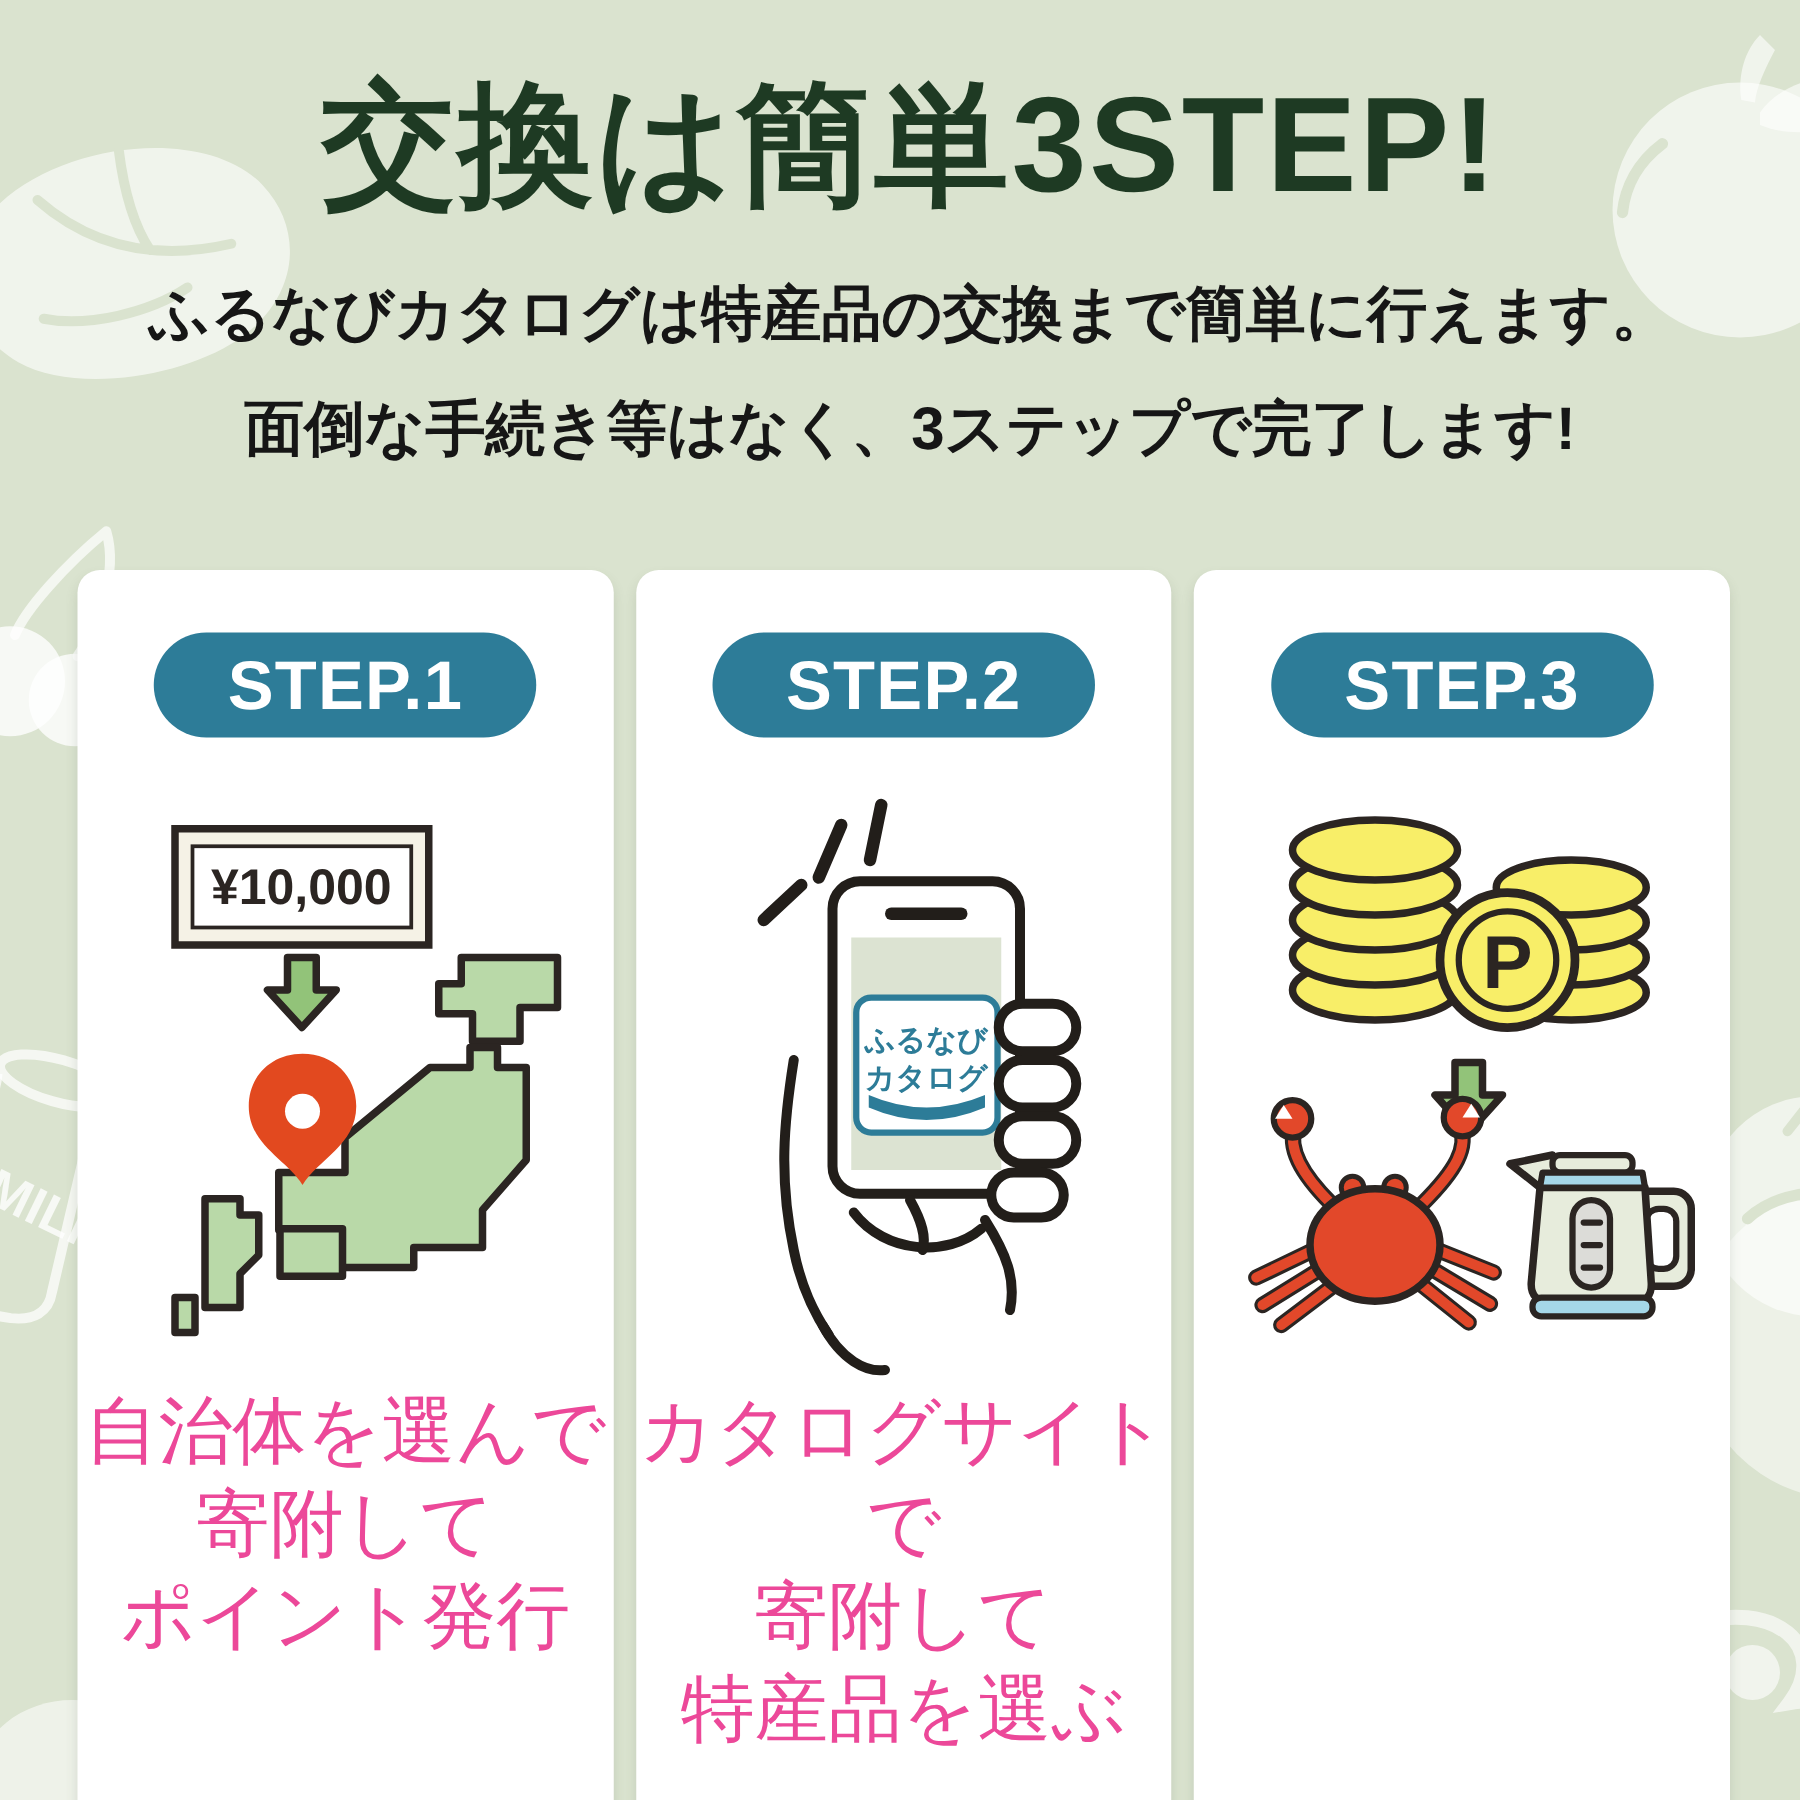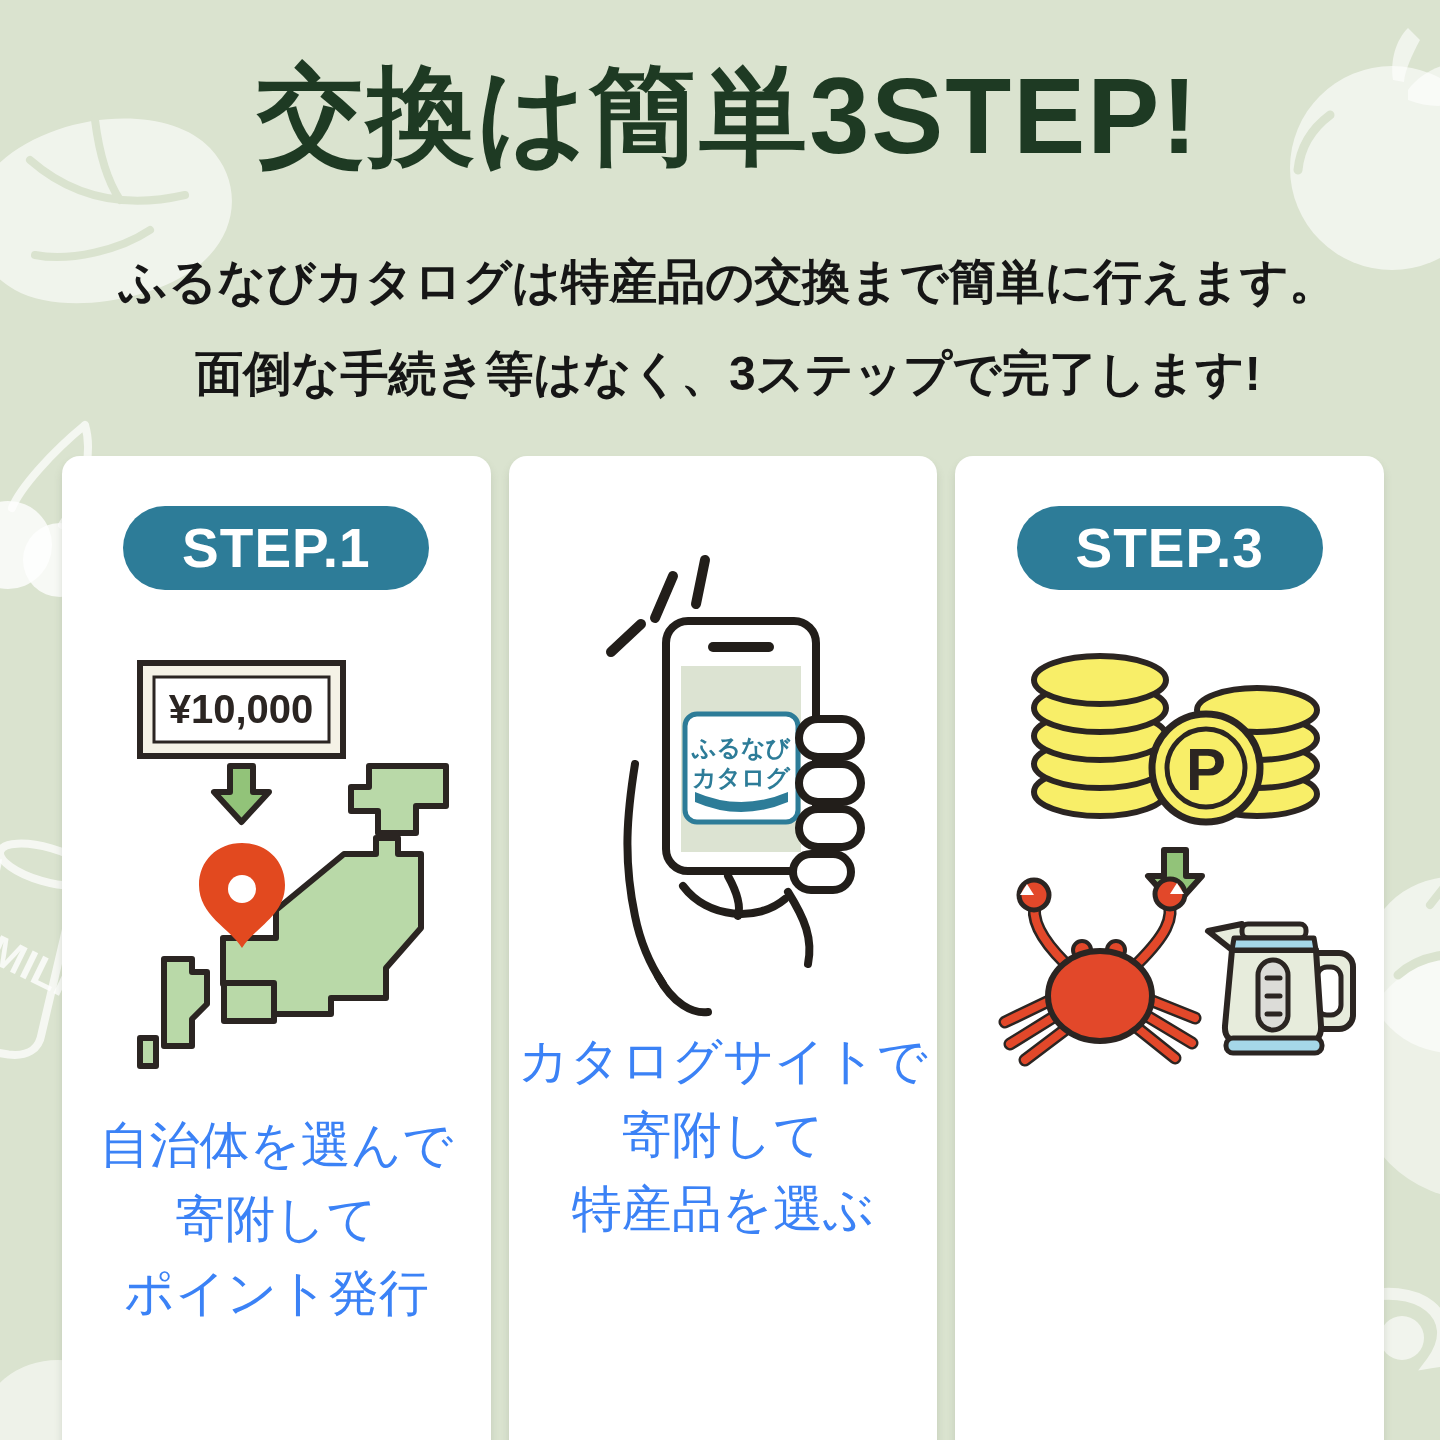--- a/index.html
+++ b/index.html
@@ -12,43 +12,43 @@
   .content { position:relative; z-index:1;padding-left:16px; }
   .title {
     margin:46px 0 0; text-align:center;
     font-size:108px; font-weight:800; letter-spacing:2px;
     color:#1e3a23; line-height:1.3;
   }
   .sub {
     margin:0; text-align:center; font-weight:700;
     font-size:48px; color:#161616; line-height:1.0;
   }
-  .sub1 { margin-top:72px; }
+  .sub1 { margin-top:42px; }
   .sub2 { margin-top:44px; }
   .cards {
     position:absolute; left:62px; top:456px;
     width:1322px; height:1006px;
     display:flex; gap:18px; z-index:1;
   }
   .card {
     flex:1; background:#ffffff; border-radius:18px;
     box-shadow:0 6px 9px rgba(95,108,85,.18);
     display:flex; flex-direction:column; align-items:center;
     padding-top:50px; box-sizing:border-box;
   }
   .badge {
     width:306px; height:84px; border-radius:42px;
     background:#2d7c98; color:#ffffff;
     display:flex; align-items:center; justify-content:center;
     font-size:55px; font-weight:700; letter-spacing:1px;
   }
   .illus { width:400px; height:510px; margin-top:8px; }
   .caption {
-    text-align:center; font-size:50px; line-height:74px;
-    color:#3b82f6; margin-top:0;
+    text-align:center; font-size:59px; line-height:74px;
+    color:#ec4899; margin-top:0;
   }
 </style>
 </head>
 <body>
 
 <div class="canvas">
 
   <svg class="wm" width="1440" height="1440" viewBox="0 0 1440 1440" aria-hidden="true">
     <g>
       <path d="M-25,195 C15,115 160,95 210,148 C245,185 238,240 190,272 C145,302 60,315 15,290 C-20,270 -38,232 -25,195 Z" fill="rgba(255,255,255,0.60)"></path>
@@ -121,20 +121,23 @@
         </g>
       </svg>
       <div class="caption">
         <div>自治体を選んで</div>
         <div>寄附して</div>
         <div>ポイント発行</div>
       </div>
     </section>
 
     <section class="card">
+      <div class="badge">
+        <span>STEP.2</span>
+      </div>
       <svg class="illus" viewBox="0 0 400 510" aria-hidden="true">
         <g stroke="#221e1a" stroke-width="10" stroke-linecap="round">
           <path d="M88,138 L118,110"></path>
           <path d="M132,104 L150,62"></path>
           <path d="M173,90 L182,46"></path>
         </g>
         <g>
           <rect x="143" y="107" width="150" height="250" rx="22" fill="#ffffff" stroke="#221e1a" stroke-width="8"></rect>
           <path d="M190,133 L246,133" stroke="#221e1a" stroke-width="10" stroke-linecap="round"></path>
           <rect x="158" y="152" width="120" height="186" fill="#dce3d2"></rect>

